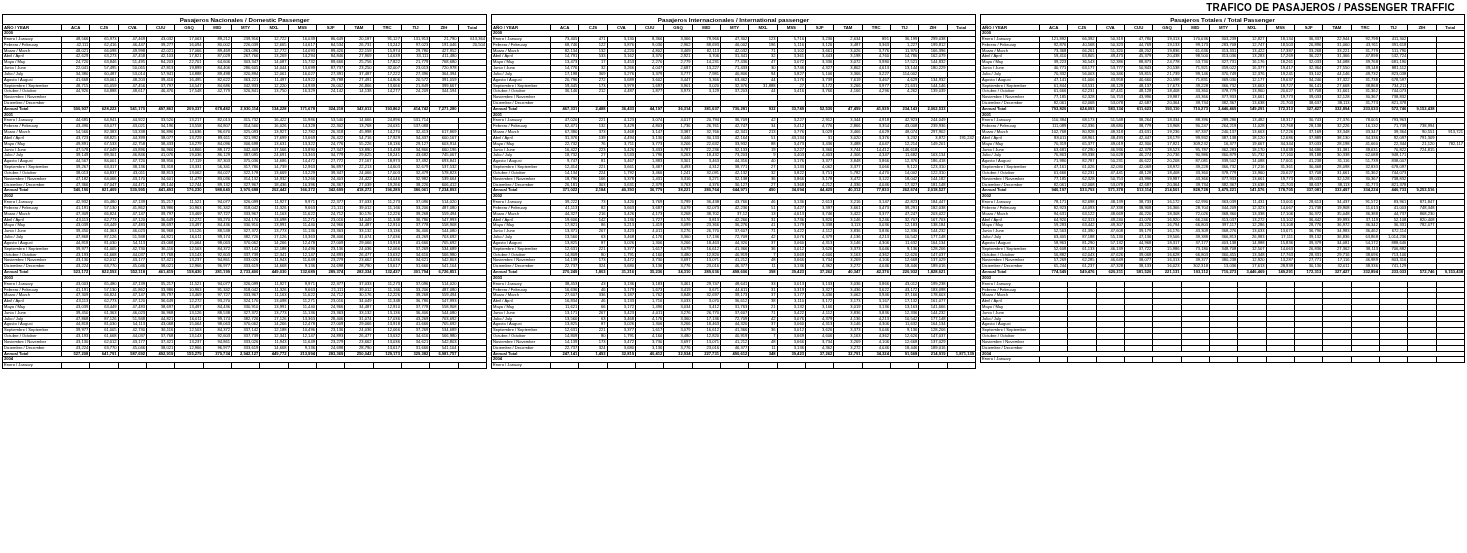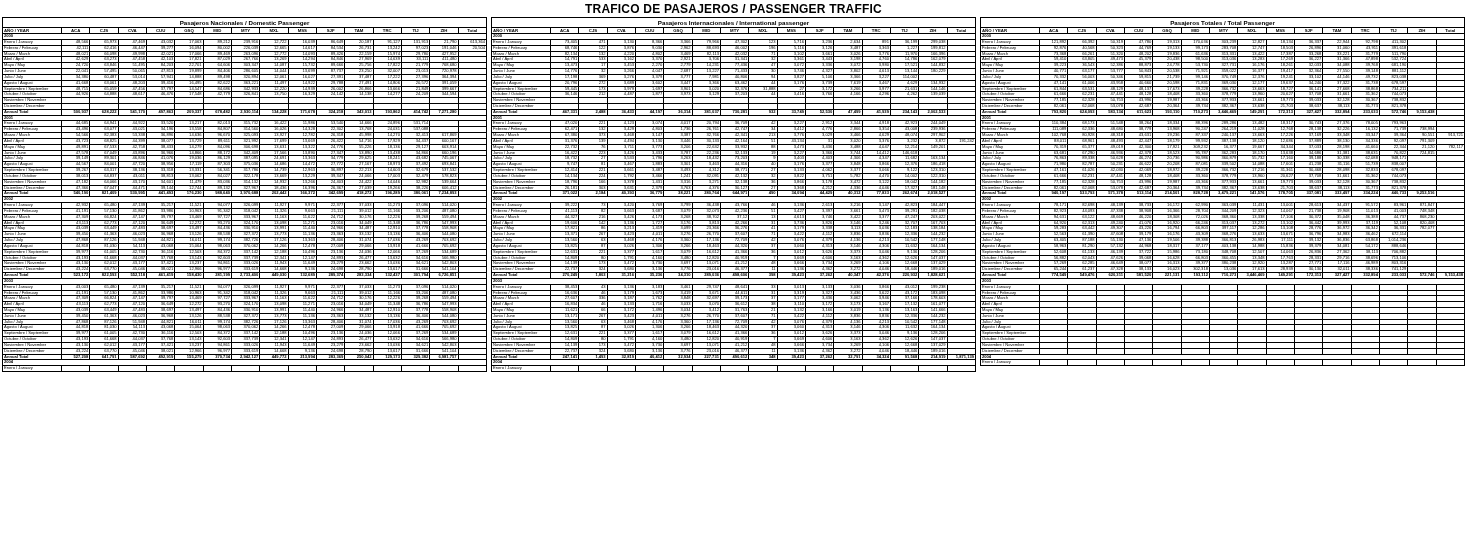--- a/index.html
+++ b/index.html
@@ -3,22 +3,22 @@
 <meta charset="utf-8">
 <style>
   html,body{margin:0;padding:0;background:#ffffff;}
   body{
     width:1467px;height:553px;overflow:hidden;
     font-family:"Liberation Sans", sans-serif;
     color:#000;
   }
   .page{position:relative;width:1467px;height:553px;}
   .doc-title{
-    text-align:center;font-size:12px;font-weight:bold;letter-spacing:.2px;
-    padding:2px 0 1px 0;
+    text-align:right;font-size:10px;font-weight:bold;letter-spacing:.2px;
+    padding:2px 12px 1px 0;
   }
   .panels{display:flex;flex-direction:row;gap:0;align-items:flex-start;}
   .panel{flex:0 0 489px;width:489px;padding:0 2px;box-sizing:border-box;}
   .panel-title{
     text-align:center;font-size:6.2px;font-weight:bold;
     border:1px solid #000;border-bottom:none;padding:1px 0;
     background:#fff;
   }
   table{border-collapse:collapse;width:100%;table-layout:fixed;}
   td,th{

